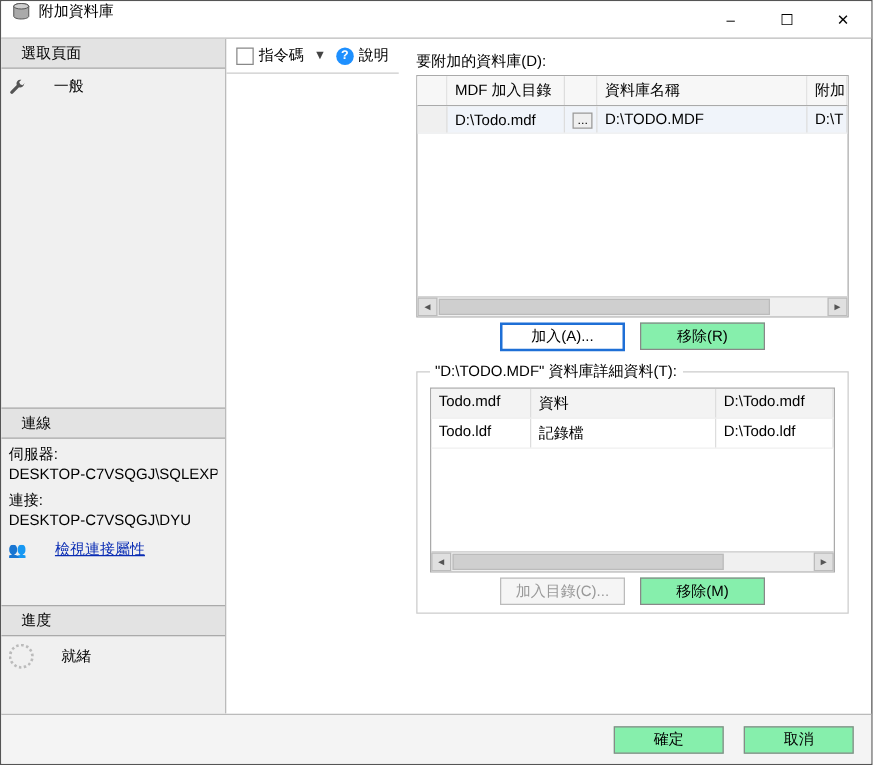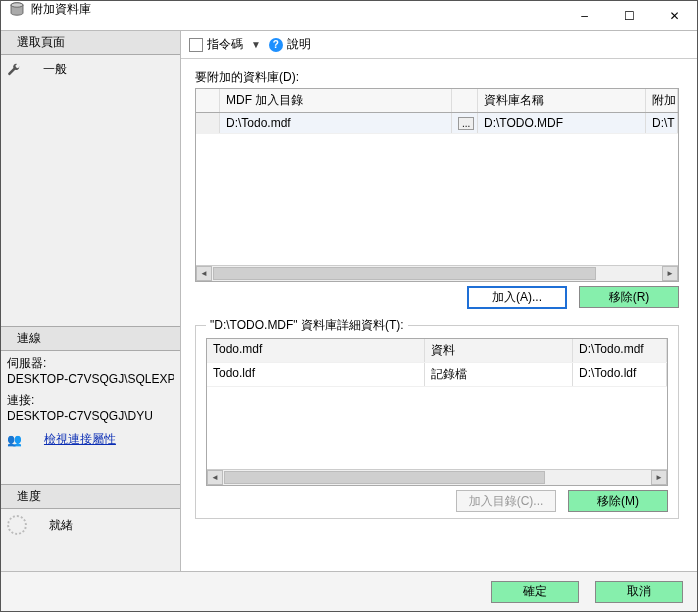--- a/index.html
+++ b/index.html
@@ -14,21 +14,21 @@
   .left-pane { width:180px; background:#f0f0f0; border-right:1px solid #bbb; display:flex; flex-direction:column; }
   .panel-head { background:#e3e3e3; border-top:1px solid #aaa; border-bottom:1px solid #aaa; padding:3px 16px; font-weight:normal; }
   .panel-head:first-child { border-top:none; }
   .panel-body { padding:4px 6px; }
   .left-row { display:flex; align-items:center; gap:22px; padding:2px 0; }
   .left-link { color:#0a2db4; text-decoration:underline; cursor:pointer; }
   .left-label { color:#000; }
   .left-value { color:#000; white-space:nowrap; overflow:hidden; text-overflow:clip; }
   .conn-icon::before { content:"👥"; font-size:12px; }
   .spinner { width:20px; height:20px; border:2px dotted #bbb; border-radius:50%; display:inline-block; }
-  .right-pane { flex:1; display:flex; flex-direction:column; overflow:hidden; }
+  .right-pane { flex:1; display:flex; flex-direction:row; overflow:hidden; }
   .toolbar { height:28px; padding:4px 8px; display:flex; align-items:center; gap:4px; border-bottom:1px solid #ccc; }
   .toolbar .scripticon { width:14px; height:14px; border:1px solid #888; background:#fff; display:inline-block; position:relative;}
   .toolbar .dd { font-size:10px; color:#444; padding:0 4px;}
   .helpicon { width:14px; height:14px; border-radius:50%; background:#1e90ff; color:#fff; display:inline-flex; align-items:center; justify-content:center; font-weight:bold; font-size:10px;}
   .content { flex:1; padding:10px 18px 6px 14px; display:flex; flex-direction:column; overflow:hidden; }
   .section-label { margin-bottom:2px; }
   fieldset { border:1px solid #ccc; margin:0 0 6px 0; padding:8px 10px 6px 10px; }
   fieldset legend { padding:0 4px; }
   .grid { border:1px solid #aaa; background:#fff; }
   .grid-head { display:flex; background:#fff; border-bottom:1px solid #aaa; }
@@ -40,21 +40,21 @@
   .rowheader { width:24px; background:#f0f0f0; border-right:1px solid #ccc; }
   .c-mdf { flex:1; min-width:0; display:flex; align-items:center; }
   .c-browse { width:26px; text-align:center; border-right:1px solid #ddd; }
   .c-dbname { width:168px; }
   .c-attach { width:32px; }
   .browse-btn { border:1px solid #999; background:#efefef; padding:0 3px; font-size:10px; line-height:12px; cursor:pointer;}
   .hscroll { height:16px; background:#f0f0f0; border-top:1px solid #ccc; position:relative; display:flex;}
   .hscroll .arrow { width:16px; background:#e0e0e0; border:1px solid #bbb; display:flex; align-items:center; justify-content:center; font-size:8px; color:#555;}
   .hscroll .track { flex:1; position:relative; }
   .hscroll .thumb { position:absolute; top:1px; bottom:1px; left:1px; width:85%; background:#cfcfcf; border:1px solid #bbb;}
-  .btn-row { display:flex; justify-content:flex-end; gap:12px; padding:4px 0 8px 0;}
+  .btn-row { display:flex; justify-content:center; gap:12px; padding:4px 0 8px 0;}
   .btn { width:100px; height:22px; border:1px solid #888; background:#86efac; display:flex; align-items:center; justify-content:center; cursor:pointer;}
   .btn.primary { border:2px solid #1e6fd6; background:#fff; height:23px;}
   .btn.disabled { color:#999; border-color:#bbb; background:#f5f5f5; cursor:default;}
   .grid2 { border:1px solid #aaa; background:#fff; }
   .grid2 .grid-body { height:130px; }
   .c-orig { flex:1; min-width:0; }
   .c-type { width:148px; }
   .c-path { width:94px; }
   .alt0 { background:#f3f3f3; }
   .footer { height:40px; border-top:1px solid #bbb; background:#f4f4f4; display:flex; align-items:center; justify-content:flex-end; padding:0 14px; gap:16px;}

